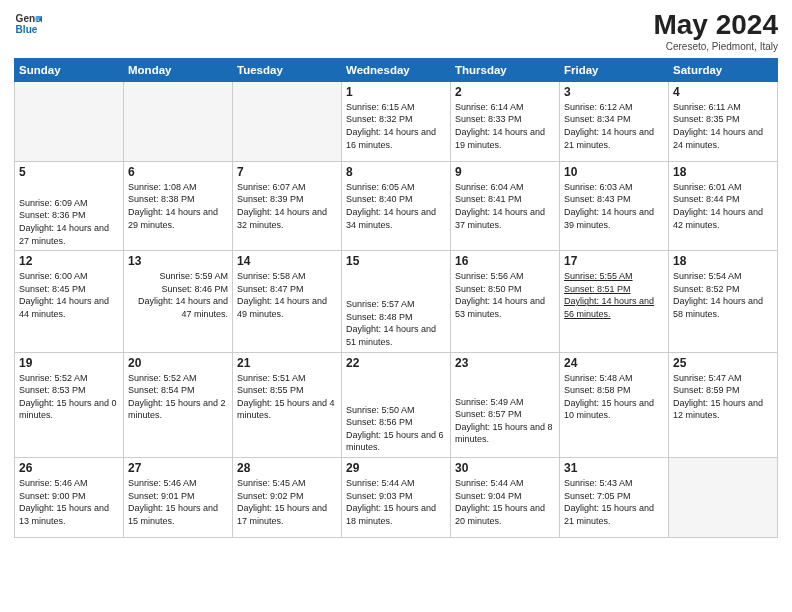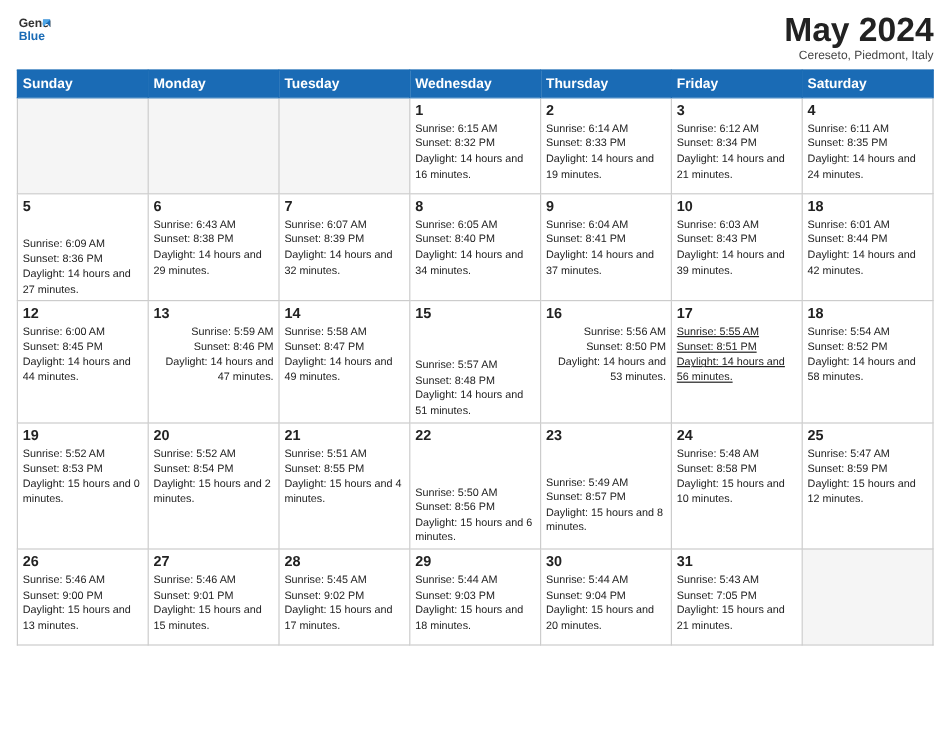--- a/index.html
+++ b/index.html
@@ -146,21 +146,21 @@
         </tr>
         <tr>
           <td>
             <span class="day-number">5</span>
             <div class="day-info" style="white-space: pre-line; margin-top: 18px;">Sunrise: 6:09 AM
 Sunset: 8:36 PM
 Daylight: 14 hours and 27 minutes.</div>
           </td>
           <td>
             <span class="day-number">6</span>
-            <div class="day-info" style="white-space: pre-line;">Sunrise: 6:43 AM
+            <div class="day-info" style="white-space: pre-line;">Sunrise: 1:08 AM
 Sunset: 8:38 PM
 Daylight: 14 hours and 29 minutes.</div>
           </td>
           <td>
             <span class="day-number">7</span>
             <div class="day-info" style="white-space: pre-line;">Sunrise: 6:07 AM
 Sunset: 8:39 PM
 Daylight: 14 hours and 32 minutes.</div>
           </td>
           <td>
@@ -208,21 +208,21 @@
 Daylight: 14 hours and 49 minutes.</div>
           </td>
           <td>
             <span class="day-number">15</span>
             <div class="day-info" style="white-space: pre-line; margin-top: 30px;">Sunrise: 5:57 AM
 Sunset: 8:48 PM
 Daylight: 14 hours and 51 minutes.</div>
           </td>
           <td>
             <span class="day-number">16</span>
-            <div class="day-info" style="white-space: pre-line; text-align: right;">Sunrise: 5:56 AM
+            <div class="day-info" style="white-space: pre-line;">Sunrise: 5:56 AM
 Sunset: 8:50 PM
 Daylight: 14 hours and 53 minutes.</div>
           </td>
           <td>
             <span class="day-number">17</span>
             <div class="day-info" style="white-space: pre-line; text-decoration: underline;">Sunrise: 5:55 AM
 Sunset: 8:51 PM
 Daylight: 14 hours and 56 minutes.</div>
           </td>
           <td>

